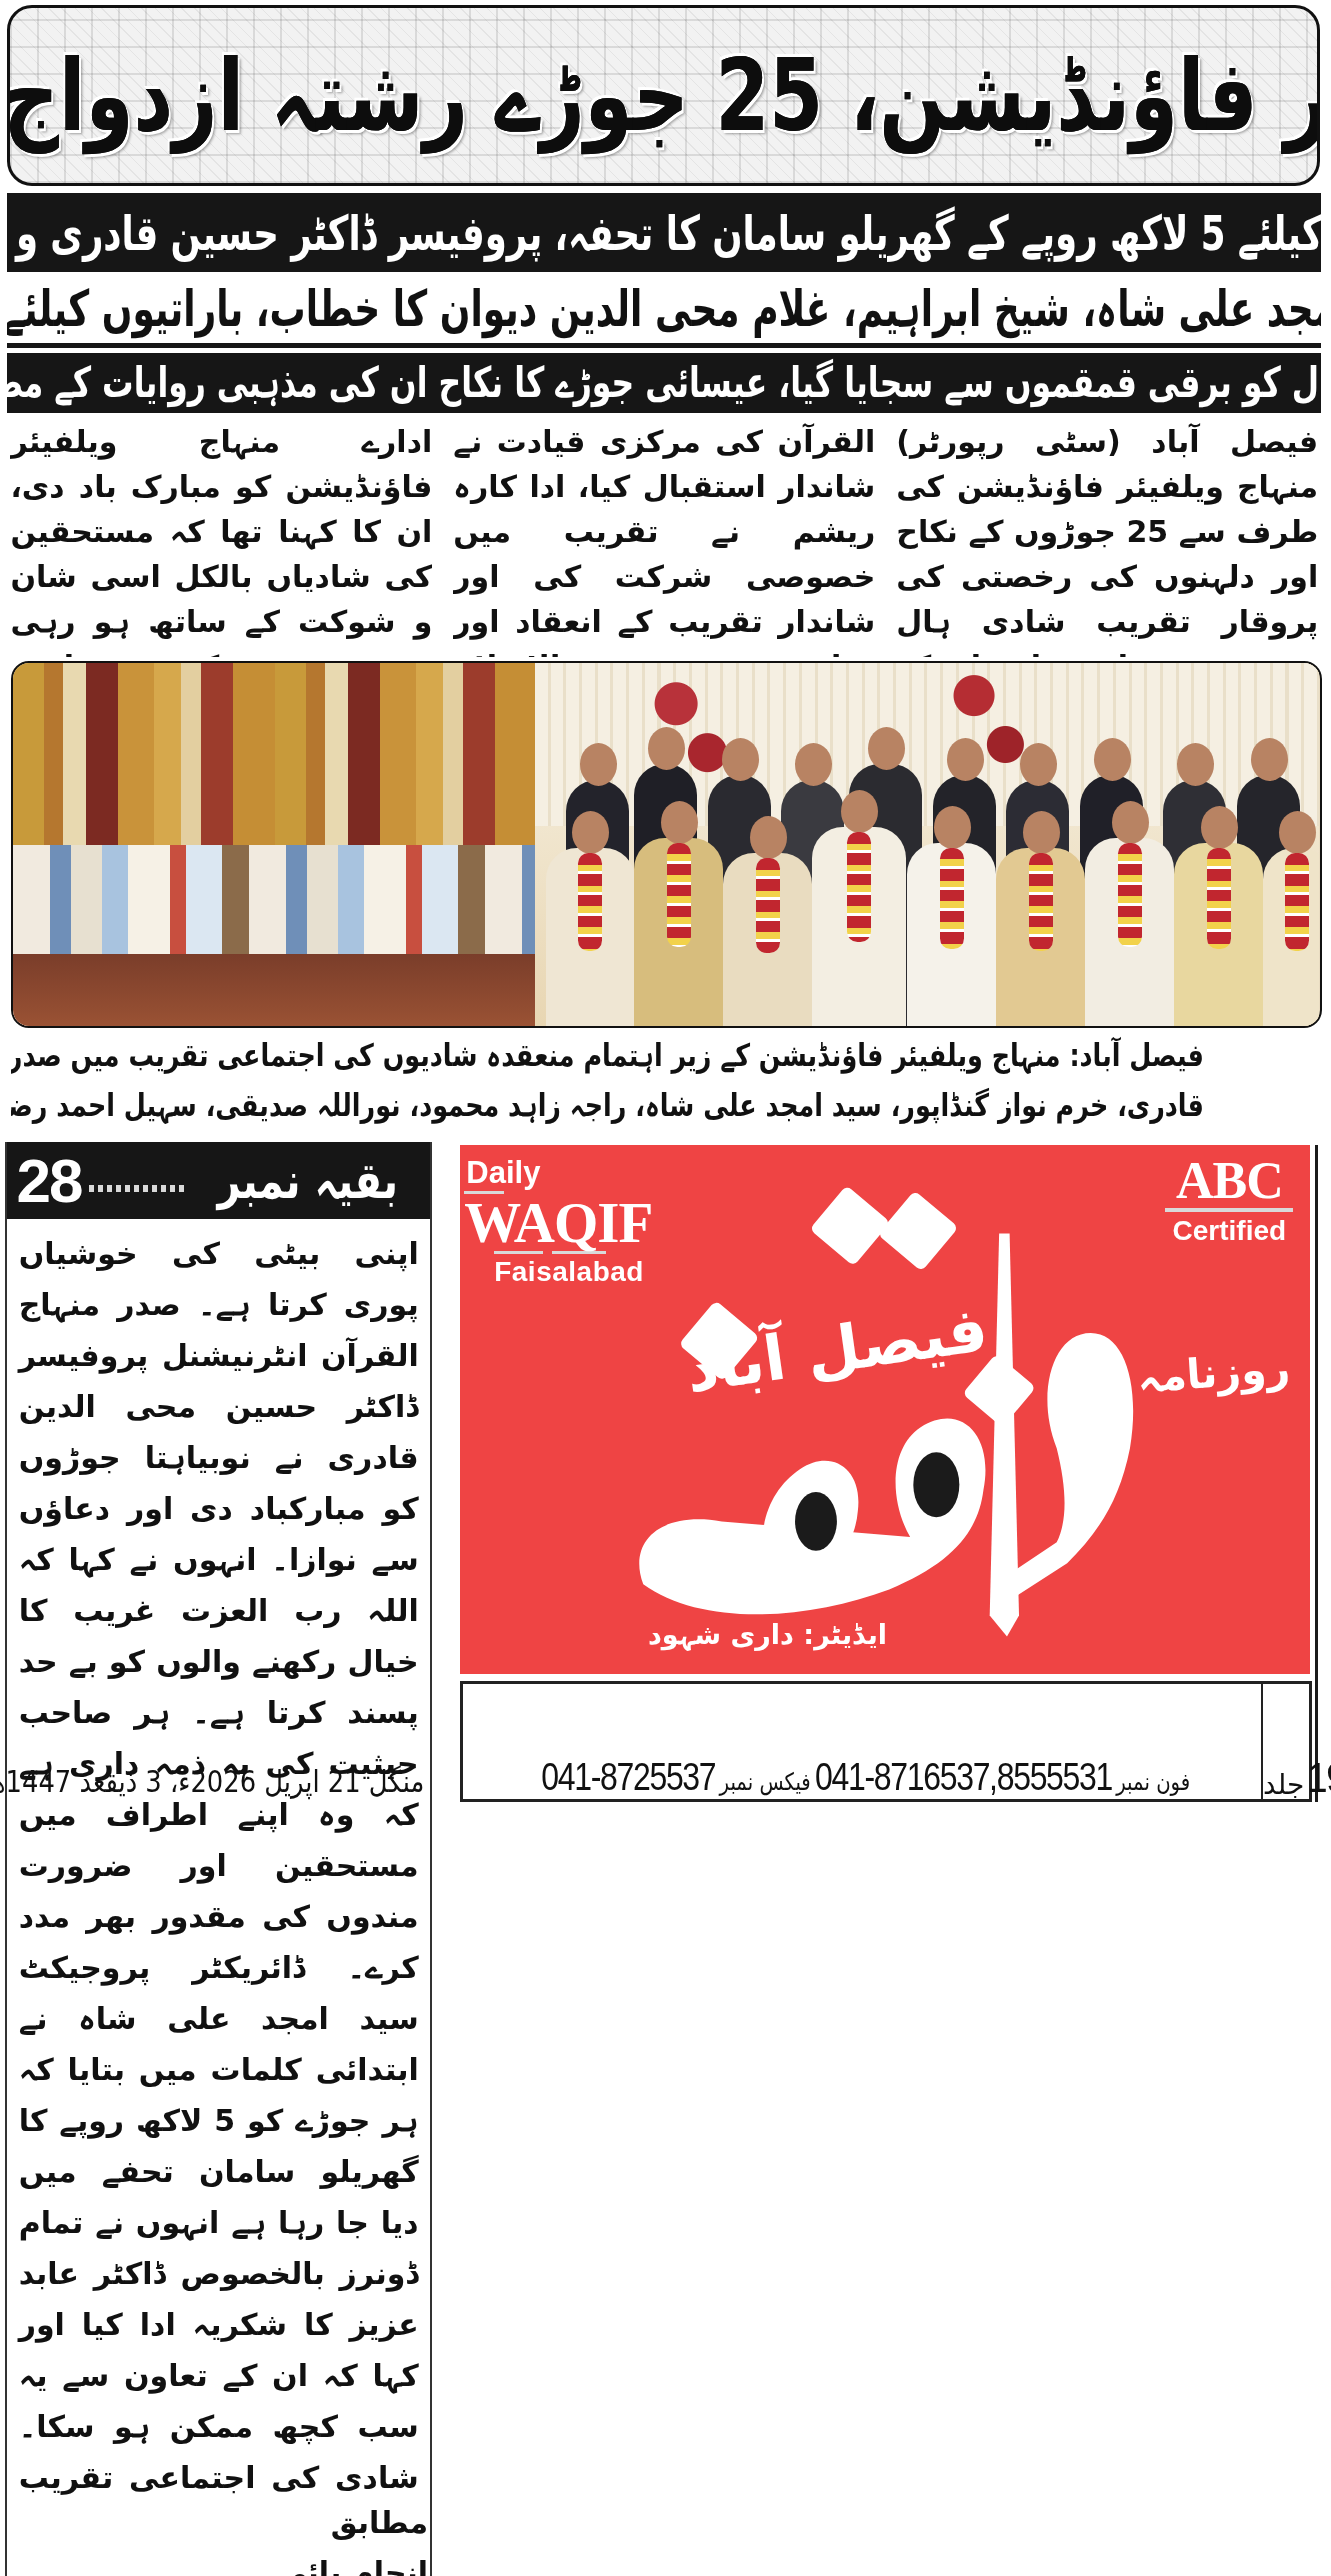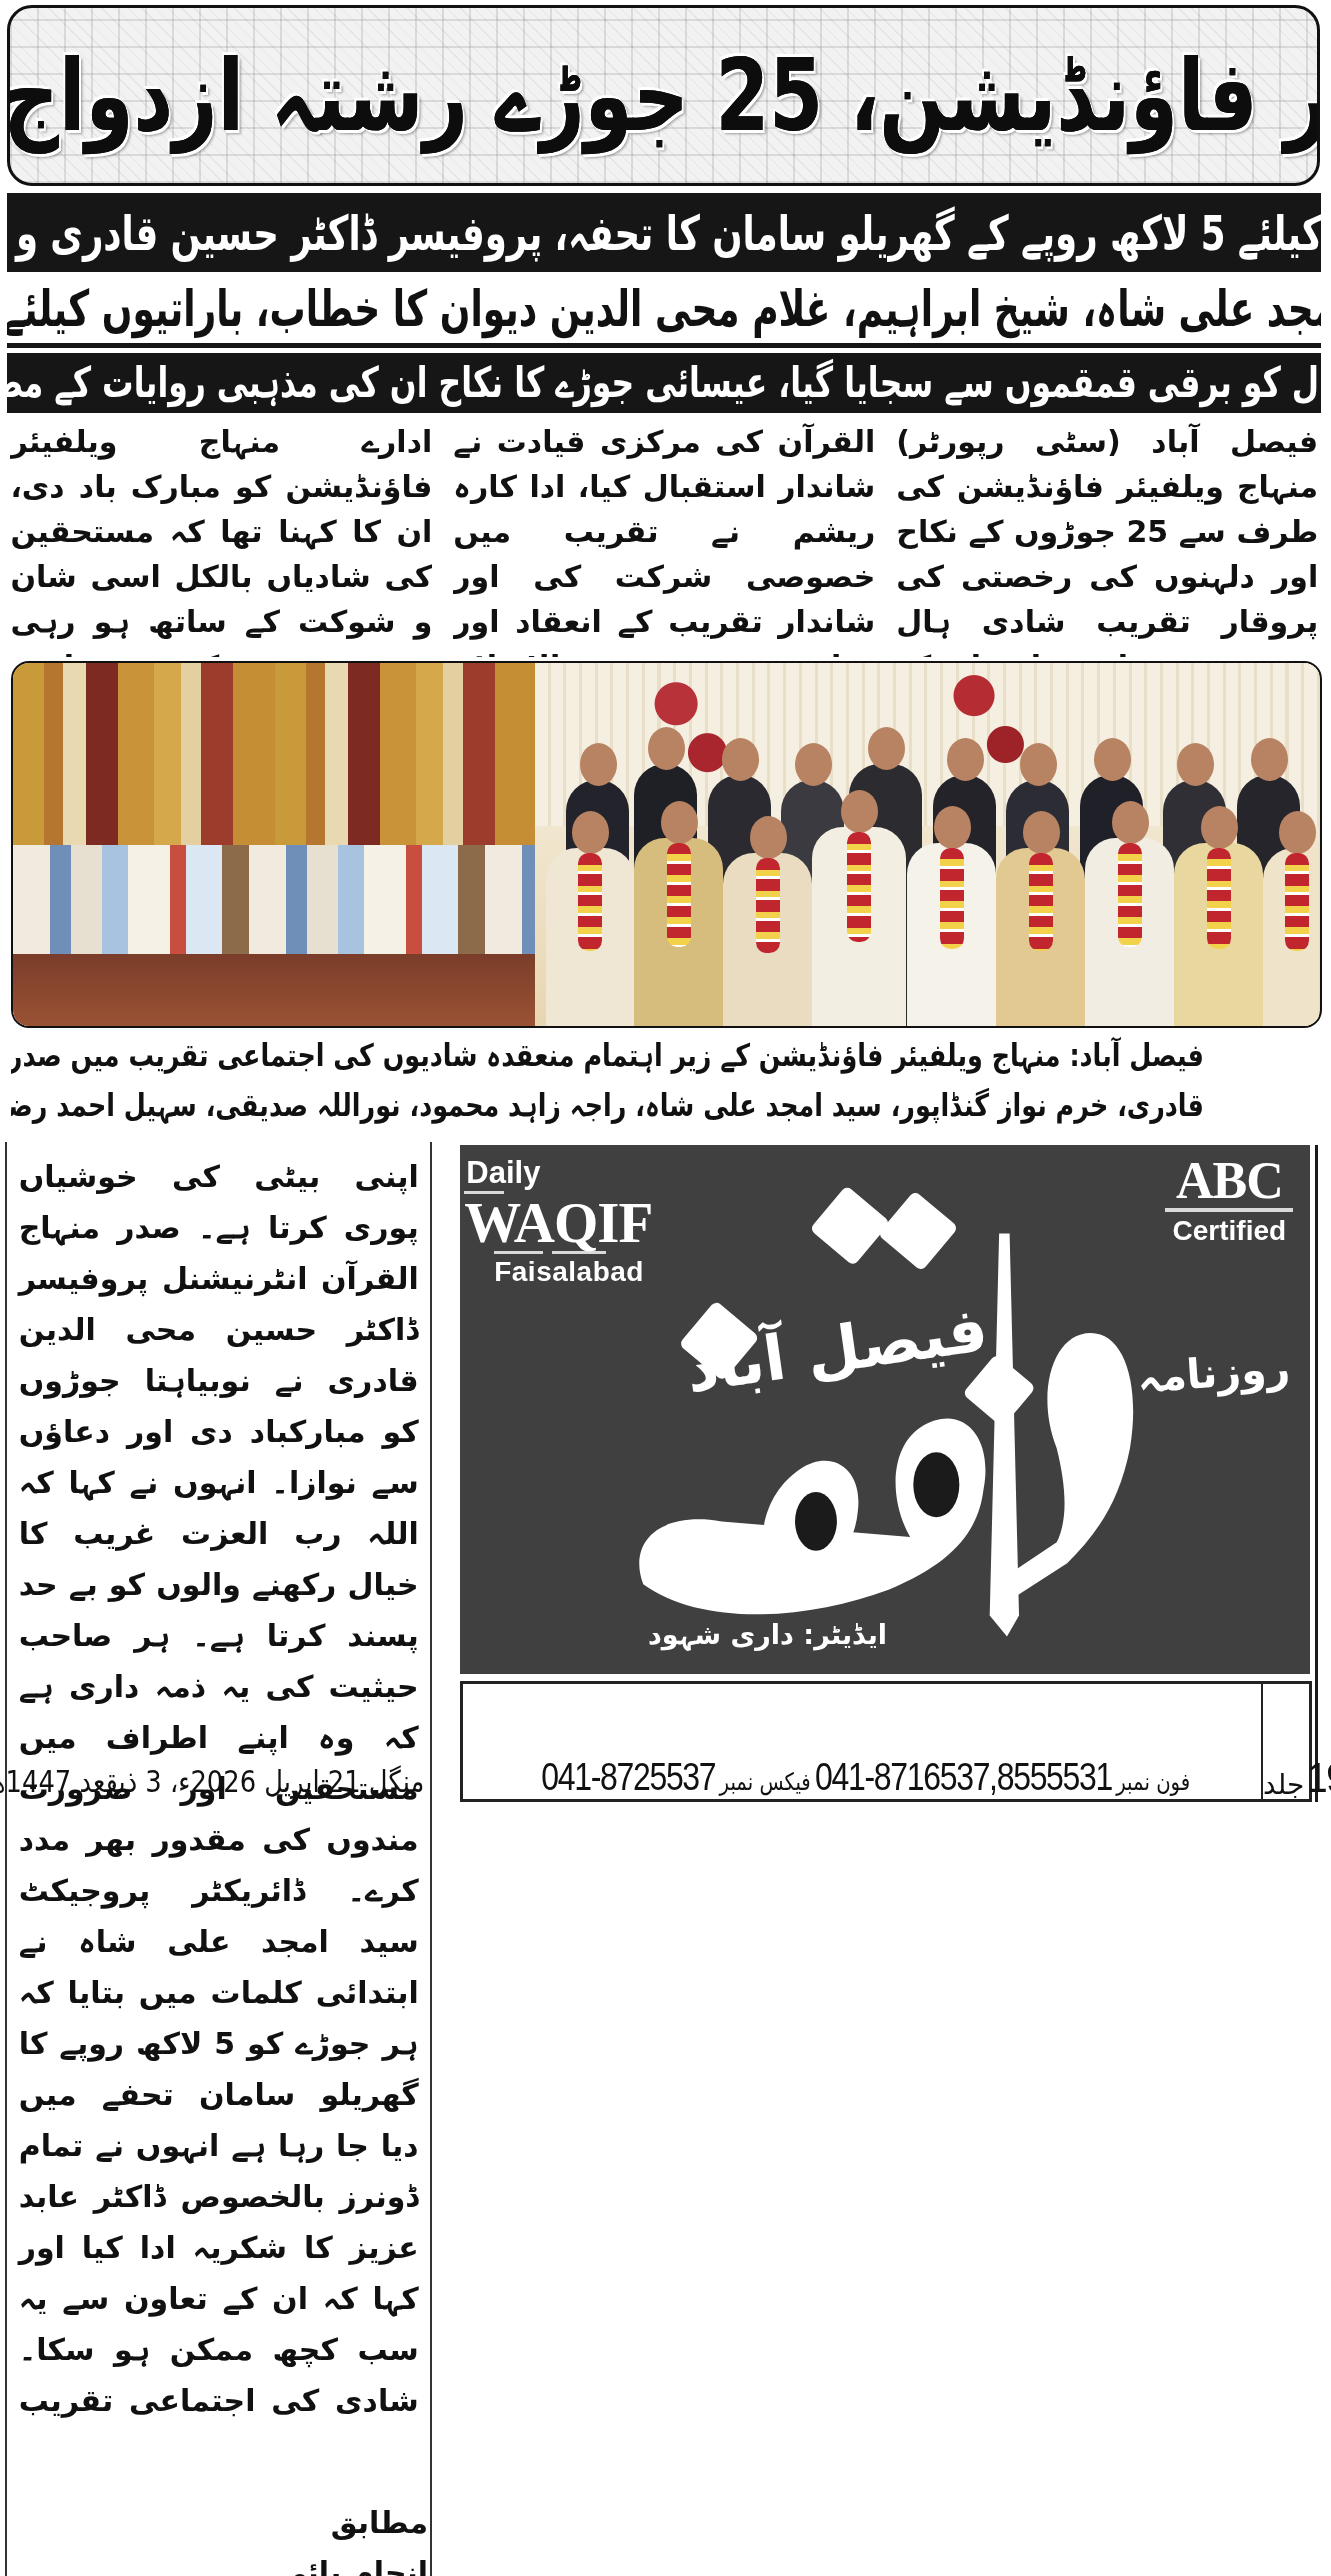--- a/index.html
+++ b/index.html
@@ -128,21 +128,21 @@
     color: #111; text-align: justify; text-align-last: right; height: 1278px; overflow: hidden;
   }
   #cont-tail {
     position: absolute; right: 2.1px; top: 1356px; width: 183px; height: 73px;
     font-size: 30px; line-height: 50px; font-weight: bold; text-align: right; background: #fff;
   }
 
   
   #masthead {
     position: absolute; left: 460px; top: 1145px; width: 850px; height: 529px;
-    background: #404040; overflow: hidden;
+    background: #ef4444; overflow: hidden;
   }
   #mast-outer-rule {
     position: absolute; left: 1315px; top: 1145px; width: 3.1px; height: 657px; background: #1b1b1b;
   }
   #en-logo { position: absolute; left: 4.2px; top: 10.5px; width: 147px; color: #fff; font-family: "Liberation Serif", serif; }
   #en-daily { font-family: "Liberation Sans", sans-serif; font-weight: bold; font-size: 31px; line-height: 34px; padding-left: 2.1px; }
   #en-rule-1 { width: 40px; height: 3.1px; background: #d9d9d9; margin: 1px 0 4.2px 0; }
   #en-waqif { font-size: 57px; font-weight: bold; line-height: 50px; letter-spacing: -1px; }
   #en-rule-2 { height: 3.1px; margin: 3.1px 0 3.1px 30px; width: 112px;
     background: linear-gradient(90deg, #d9d9d9 0 44%, transparent 44% 52%, #d9d9d9 52% 100%); }
@@ -255,20 +255,25 @@
       </div>
   </div>
 </div>
 
 <div id="caption" class="urdu">
   <div>فیصل آباد: منہاج ویلفیئر فاؤنڈیشن کے زیر اہتمام منعقدہ شادیوں کی اجتماعی تقریب میں صدر منہاج القرآن انٹرنیشنل پروفیسر ڈاکٹر حسین محی الدین</div>
   <div>قادری، خرم نواز گنڈاپور، سید امجد علی شاہ، راجہ زاہد محمود، نوراللہ صدیقی، سہیل احمد رضا و دیگر راہنماؤں کا دلہوں کے ساتھ گروپ فوٹو</div>
 </div>
 
 <div id="cont">
+  <div id="cont-header">
+    <span id="cont-page">28</span>
+    <span id="cont-dots"></span>
+    <span id="cont-label" class="urdu">بقیہ نمبر</span>
+  </div>
   <div id="cont-body" class="urdu">اپنی بیٹی کی خوشیاں پوری کرتا ہے۔ صدر منہاج القرآن انٹرنیشنل پروفیسر ڈاکٹر حسین محی الدین قادری نے نوبیاہتا جوڑوں کو مبارکباد دی اور دعاؤں سے نوازا۔ انہوں نے کہا کہ اللہ رب العزت غریب کا خیال رکھنے والوں کو بے حد پسند کرتا ہے۔ ہر صاحب حیثیت کی یہ ذمہ داری ہے کہ وہ اپنے اطراف میں مستحقین اور ضرورت مندوں کی مقدور بھر مدد کرے۔ ڈائریکٹر پروجیکٹ سید امجد علی شاہ نے ابتدائی کلمات میں بتایا کہ ہر جوڑے کو 5 لاکھ روپے کا گھریلو سامان تحفے میں دیا جا رہا ہے انہوں نے تمام ڈونرز بالخصوص ڈاکٹر عابد عزیز کا شکریہ ادا کیا اور کہا کہ ان کے تعاون سے یہ سب کچھ ممکن ہو سکا۔ شادی کی اجتماعی تقریب سے خرم نواز گنڈاپور، شیخ ابراہیم، غلام محی الدین دیوان نے اظہار خیال کیا اور شیخ الاسلام کے اس خدمت خلق کے جذبہ کو سراہا اور منہاج ویلفیئر فاؤنڈیشن کو مبارکباد دی۔ دلہنوں اور دلہوں کے ہمراہ آنے والے اُن کے عزیز و اقارب کیلئے پرتکلف کھانے کا اہتمام کیا گیا۔ نوبیاہتا جوڑوں کو گھڑیوں اور نقدی کے تحائف دیئے گئے۔ ادا کارہ ریشم، عائشہ نذیر قادری، درۃ الزہرہ، فردوس نثار، روبا ہمایوں نے دلہنوں کو تحائف دیئے اور اپنی دعاؤں کیساتھ انہیں رخصت کیا۔ شادی ہال کو اضافی طور پر برقی قمقموں، رنگا رنگ جھنڈوں سے سجایا گیا۔ شادیوں کی اجتماعی تقریب میں ایک عیسائی جوڑا بھی شامل تھا جن کی رسم نکاح کی تقریب ان کی مذہبی روایات کے</div>
   <div id="cont-tail" class="urdu">مطابق انجام پائی۔</div>
 </div>
 
 <div id="masthead">
   <div id="en-logo">
     <div id="en-daily">Daily</div>
     <div id="en-rule-1"></div>
     <div id="en-waqif">WAQIF</div>
     <div id="en-rule-2"></div>

